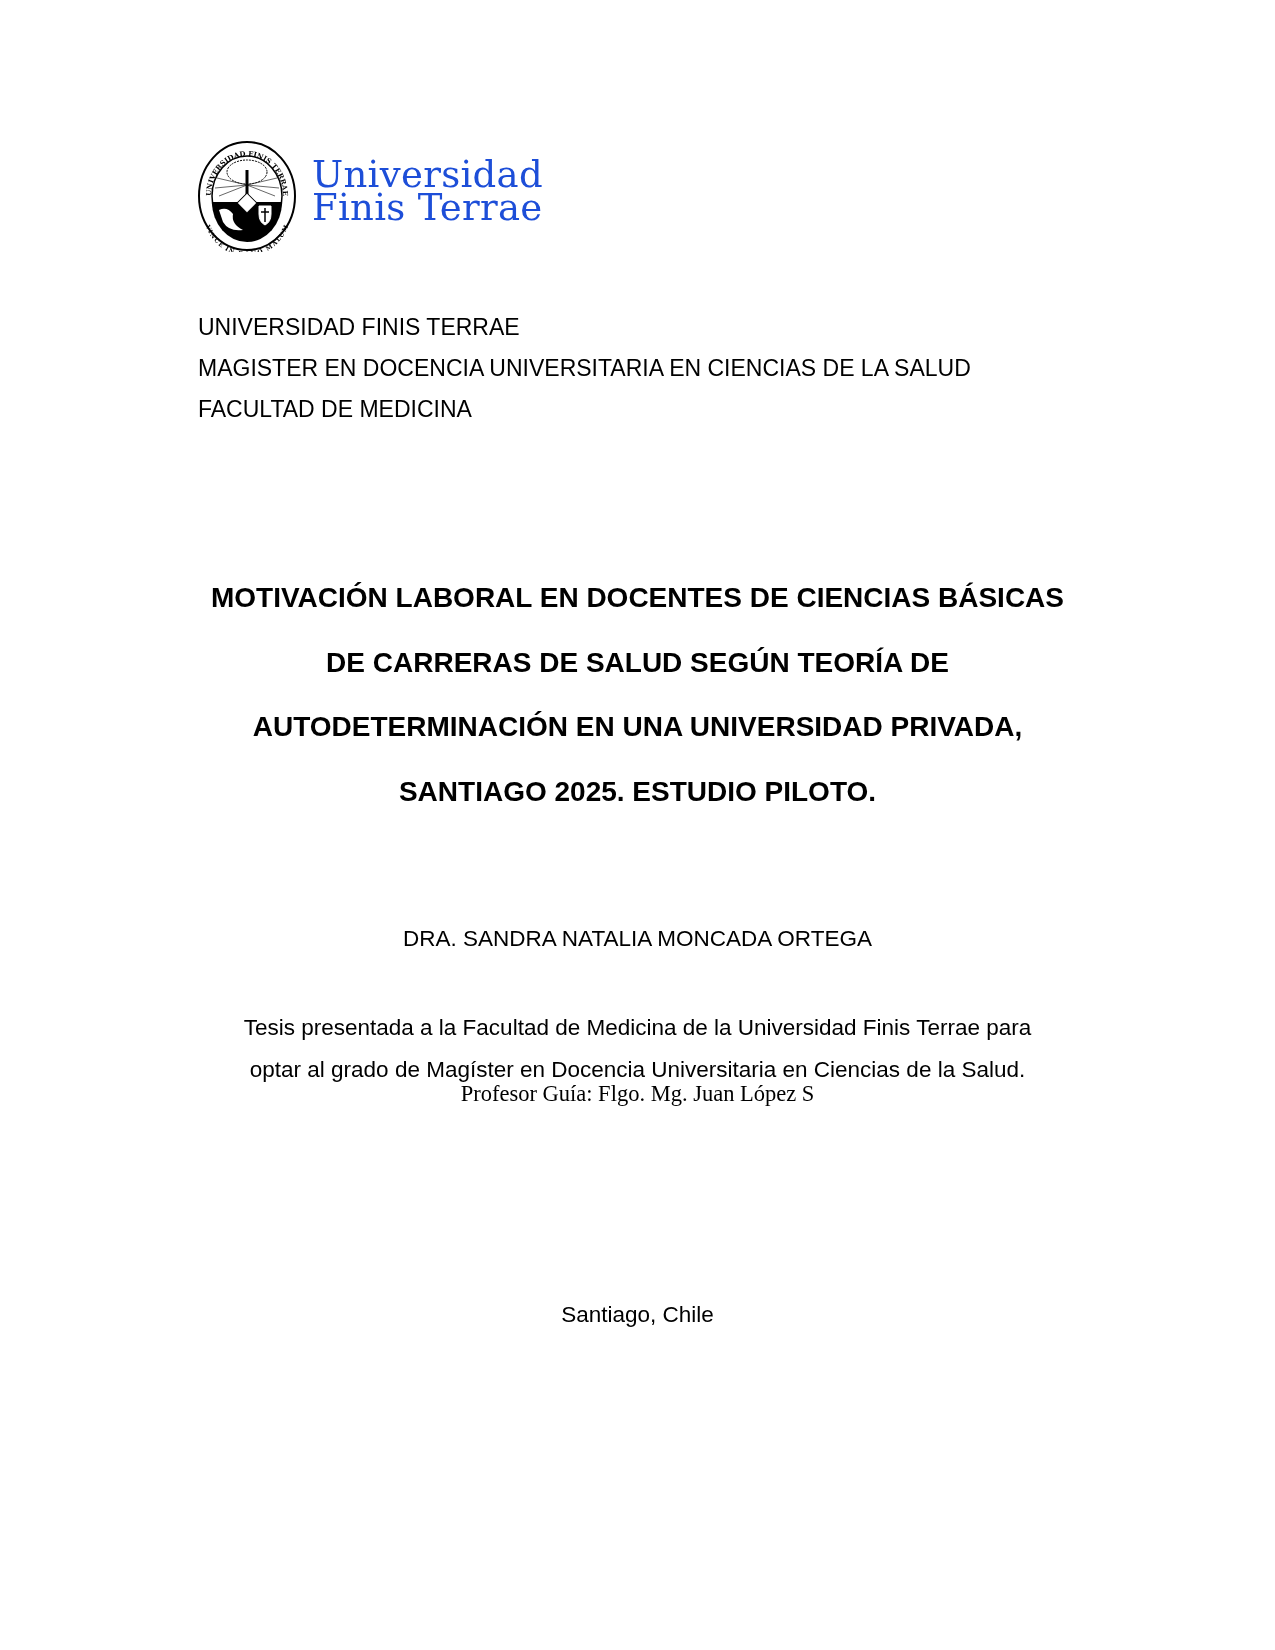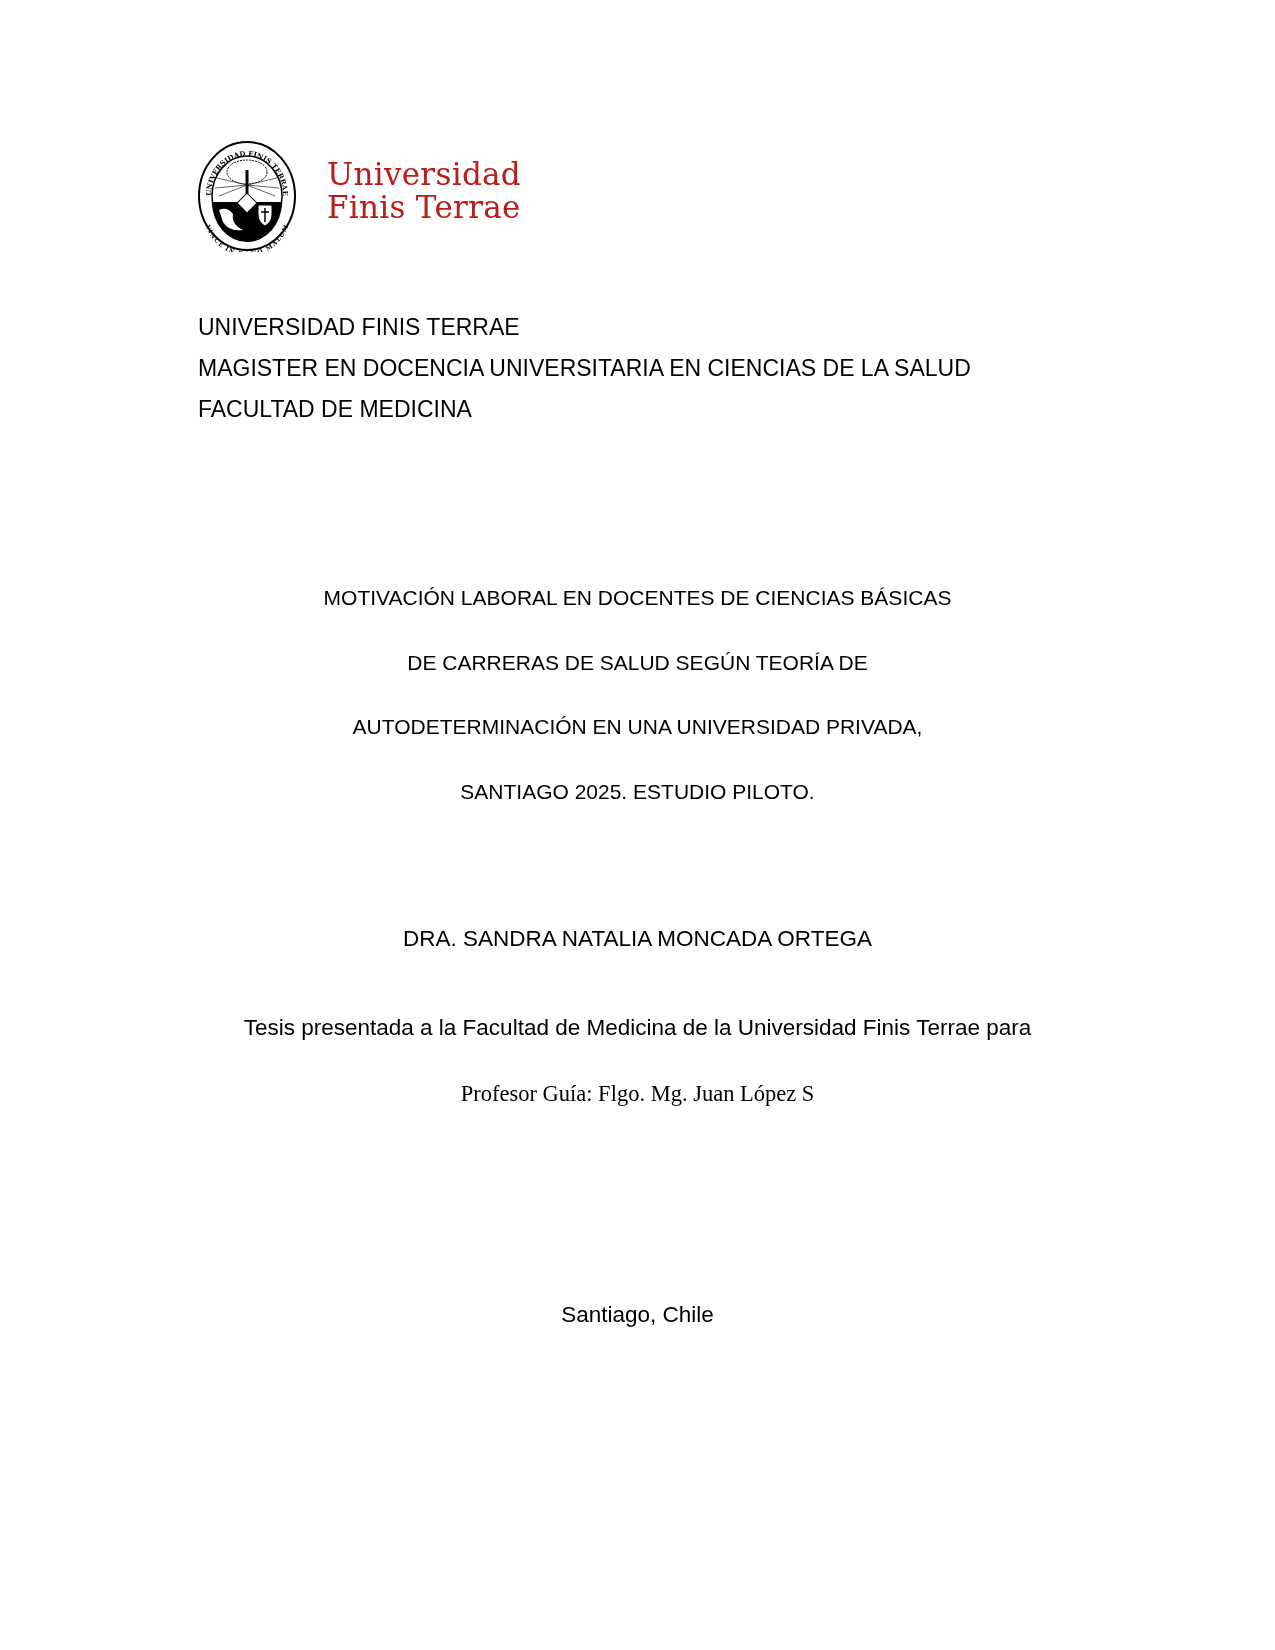--- a/index.html
+++ b/index.html
@@ -1,21 +1,21 @@
 <!DOCTYPE html>
 <html><head>
   <meta charset="utf-8">
   <style>
     html, body { margin: 0; padding: 0; background: #ffffff; }
     body { width: 1275px; height: 1650px; position: relative; overflow: hidden; color: #000; font-family: "Liberation Sans", sans-serif; }
     .logo { position: absolute; left: 197px; top: 140px; width: 340px; height: 115px; }
     .seal { position: absolute; left: 0; top: 0; width: 100px; height: 112px; }
-    .logo-text { position: absolute; left: 115px; top: 18px; font-family: "DejaVu Serif", serif; font-size: 31px; line-height: 33px; color: #b91c1c; letter-spacing: 0.3px; margin-left: 15px; }
+    .logo-text { position: absolute; left: 115px; top: 18px; font-family: "DejaVu Serif", serif; font-size: 37px; line-height: 33px; color: #1d4ed8; letter-spacing: 0.3px; }
     .inst { position: absolute; left: 198px; top: 307px; font-size: 23px; line-height: 41px; }
-    .title { position: absolute; left: 0; width: 1275px; top: 566px; text-align: center; font-weight: normal; font-size: 21px; line-height: 64.5px; }
+    .title { position: absolute; left: 0; width: 1275px; top: 566px; text-align: center; font-weight: bold; font-size: 28px; line-height: 64.5px; }
     .center { position: absolute; left: 0; width: 1275px; text-align: center; font-size: 22.5px; }
     .author { top: 926px; }
     .thesis { top: 1007px; line-height: 42px; }
     .advisor { top: 1081px; font-family: Liberation Serif, serif; }
     .place { top: 1294px; line-height: 41px; }
   </style>
 </head>
 <body>
 
 <div class="logo">
@@ -61,19 +61,20 @@
   <div>MOTIVACIÓN LABORAL EN DOCENTES DE CIENCIAS BÁSICAS</div>
   <div>DE CARRERAS DE SALUD SEGÚN TEORÍA DE</div>
   <div>AUTODETERMINACIÓN EN UNA UNIVERSIDAD PRIVADA,</div>
   <div>SANTIAGO 2025. ESTUDIO PILOTO.</div>
 </div>
 
 <div class="center author">DRA. SANDRA NATALIA MONCADA ORTEGA</div>
 
 <div class="center thesis">
   <div>Tesis presentada a la Facultad de Medicina de la Universidad Finis Terrae para</div>
+  <div>optar al grado de Magíster en Docencia Universitaria en Ciencias de la Salud.</div>
 </div>
 
 <div class="center advisor">Profesor Guía: Flgo. Mg. Juan López S</div>
 
 <div class="center place">
   <div>Santiago, Chile</div>
 </div>
 
 </body></html>

